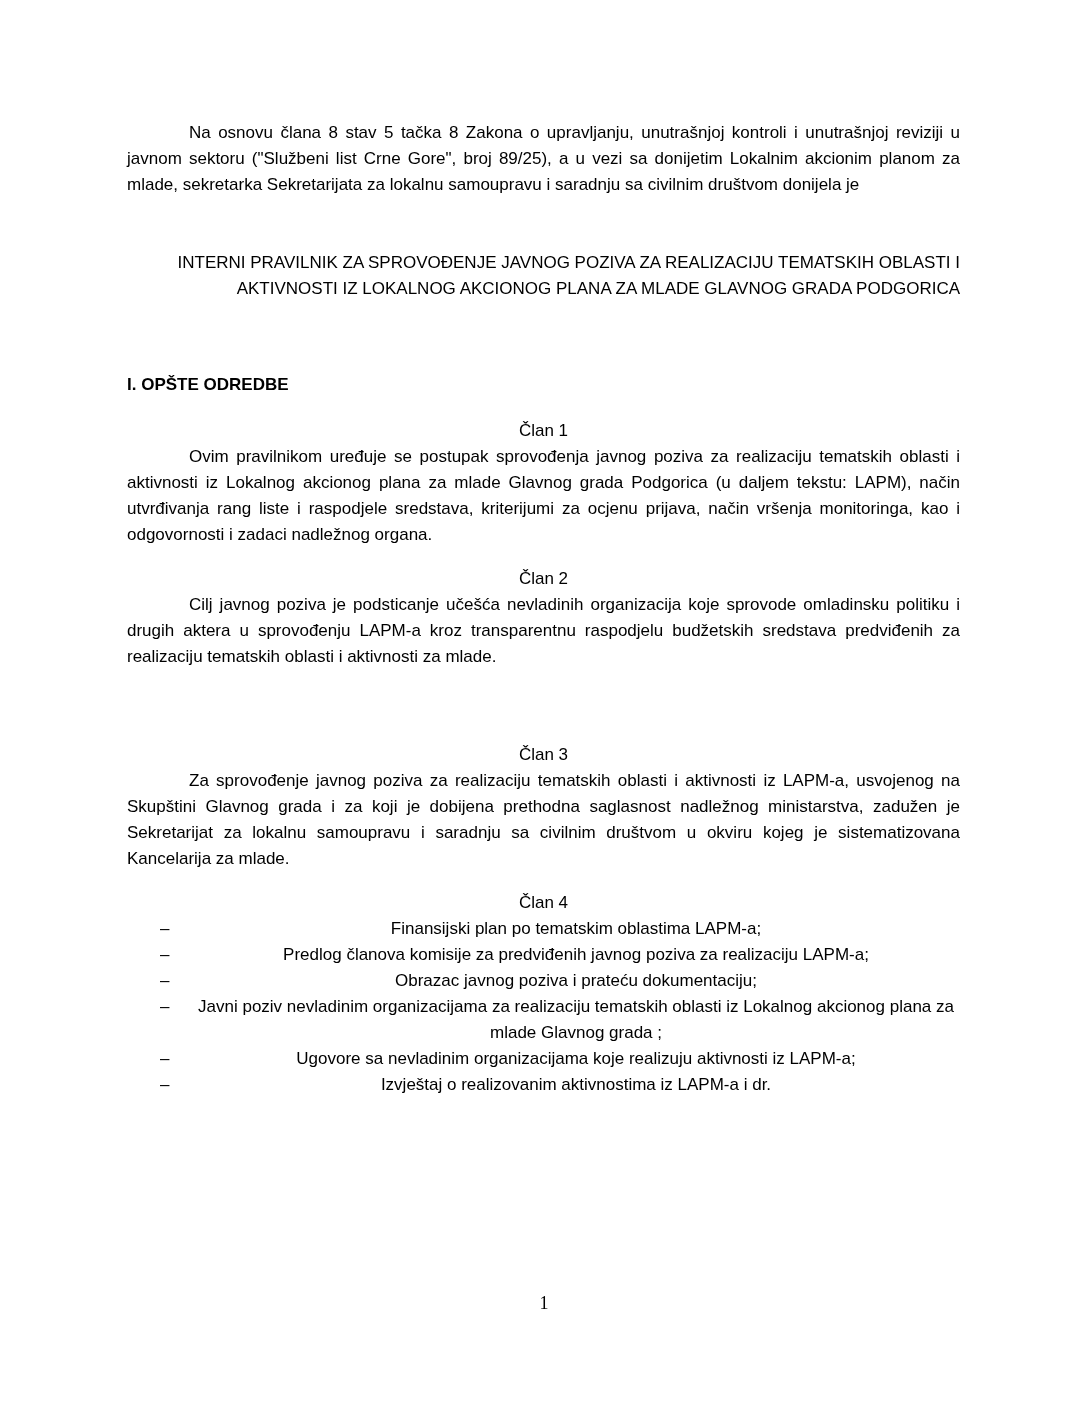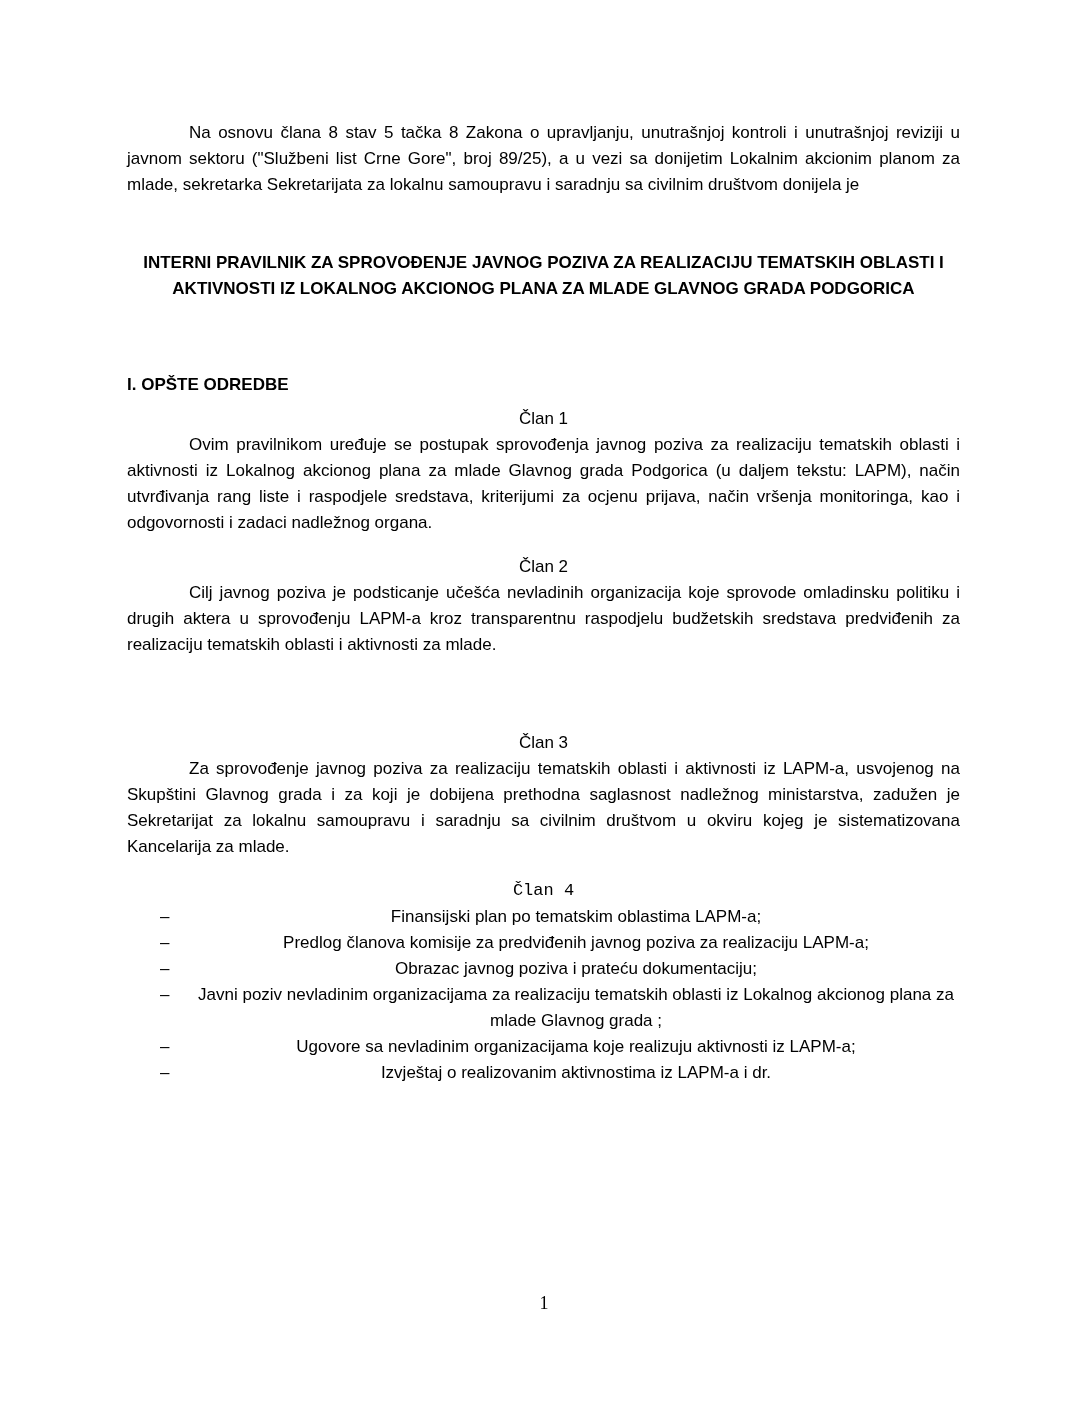--- a/index.html
+++ b/index.html
@@ -17,36 +17,36 @@
   .content {
     padding: 120px 128px 0 127px;
   }
   p { margin: 0; }
   .para {
     text-align: justify;
     text-indent: 62px;
   }
   .doc-title {
     margin-top: 52px;
-    font-weight: bold;
-    text-align: center;
+    font-weight: normal;
+    text-align: right;
   }
   .section-heading {
     font-weight: bold;
     text-align: left;
   }
   .sh-1 { margin-top: 70px; }
   .sh-2 { margin-top: 48px; }
   .clan-heading {
     text-align: center;
   }
-  .ch-1 { margin-top: 8px; }
+  .ch-1 { margin-top: 20px; }
   .ch-2 { margin-top: 18px; }
   .ch-3 { margin-top: 72px; }
-  .ch-4 { margin-top: 18px; font-family: Liberation Mono, monospace; }
+  .ch-4 { margin-top: 18px; }
   .list-intro {
     text-indent: 62px;
     text-align: left;
   }
   .dash-list { margin: 0; padding: 0; }
   .dash-item {
     display: flex;
     align-items: flex-start;
   }
   .dash-marker {

